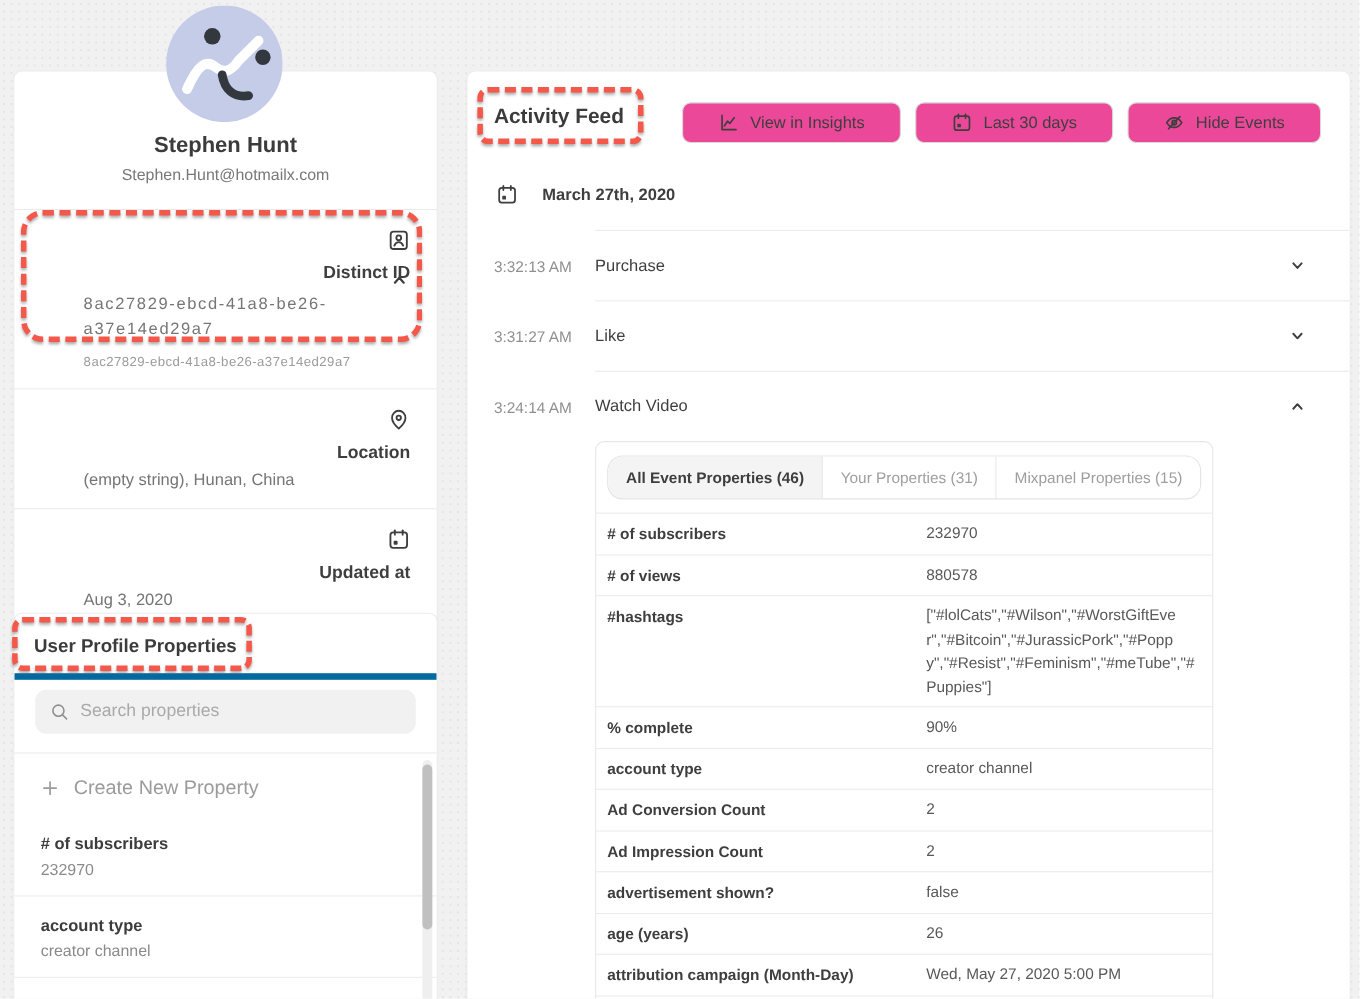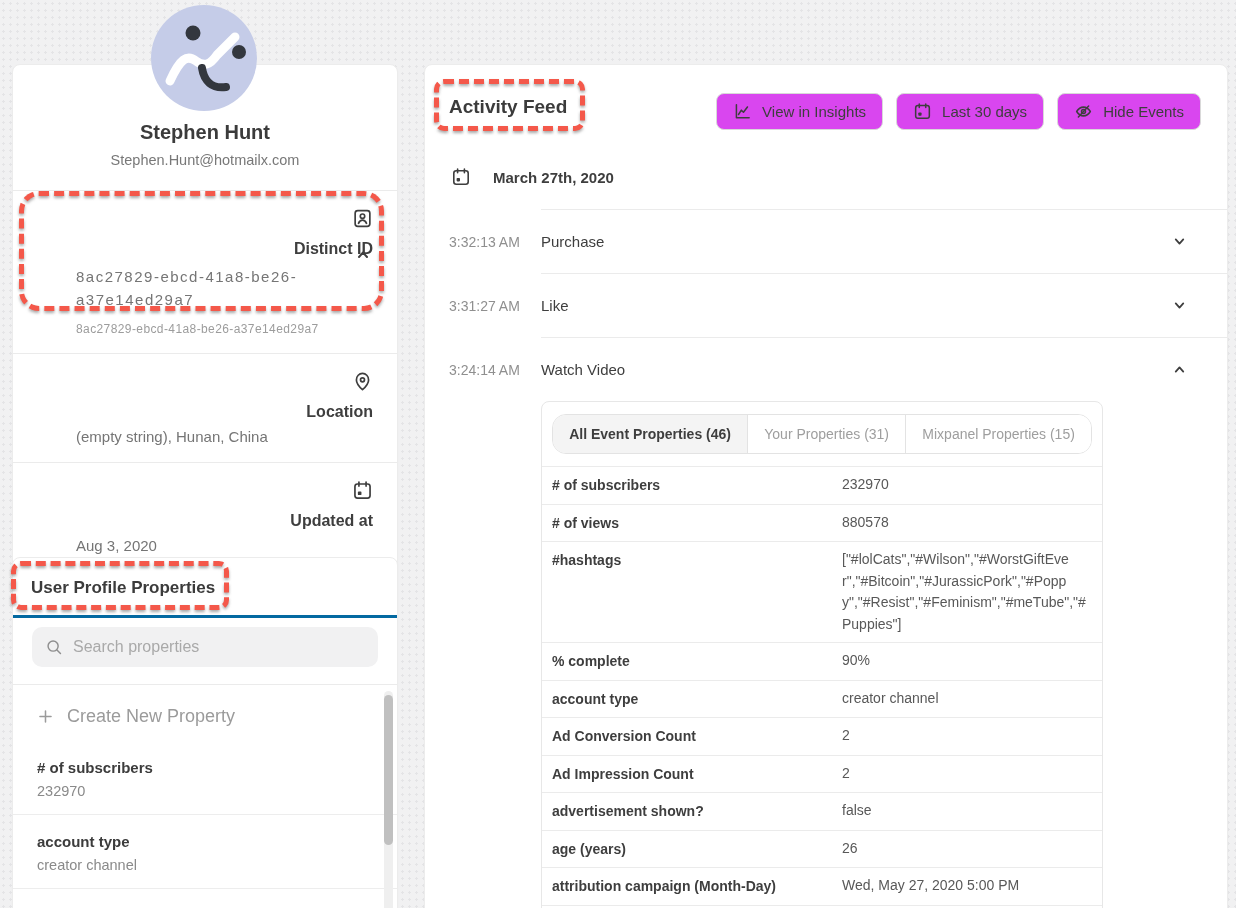--- a/index.html
+++ b/index.html
@@ -29,42 +29,42 @@
   .p-sec-title { font-size:16px; font-weight:600; color:#3e3e3e; }
   .p-sec-value { margin:7px 0 0 32px; font-size:15px; color:#757575; }
   .did-value { letter-spacing:1.5px; width:255px; line-height:1.55; }
   .did-small { margin:10px 0 0 32px; font-size:12px; color:#9c9c9c; letter-spacing:0.4px; }
   .collapse-btn { position:absolute; right:26px; top:56px; width:16px; height:16px; color:#3e3e3e; cursor:pointer; background:none; border:none; }
   .collapse-btn svg { width:16px; height:16px; }
   .delete-row { border-top:1px solid #ebebeb; padding:17px 24px; font-size:15px; color:#a5a5a5; cursor:pointer;margin-left:27px; }
 
   
   .props-card { position:absolute; left:12px; top:557px; width:386px; height:360px; overflow:hidden; }
-  .props-header { height:60px; border-bottom:3px solid #0369a1; position:relative; }
+  .props-header { height:60px; border-bottom:6px solid #0369a1; position:relative; }
   .props-title { position:absolute; left:18px; top:20px; font-size:17px; font-weight:700; color:#3b3b3b; }
   .search-wrap { margin:9px 19px 0; height:40px; background:#f1f1f2; border-radius:10px; display:flex; align-items:center; padding:0 13px; gap:10px; }
   .search-icon { width:18px; height:18px; color:#8f8f8f; flex:none; }
   .search-input { flex:1; border:none; background:transparent; outline:none; font-family:"Liberation Sans",sans-serif; font-size:16px; color:#3e3e3e; }
   .search-input::placeholder { color:#a9a9a9; }
   .props-divider { margin-top:17px; border-top:1px solid #ebebeb; }
   .create-new { display:flex; align-items:center; gap:13px; padding:21px 24px 10px; color:#9b9b9b; font-size:18px; cursor:pointer; }
   .plus-icon { width:17px; height:17px; color:#9b9b9b; }
   .prop-item { margin-top:4px; padding:18px 24px 15px; border-bottom:1px solid #ededed; cursor:pointer; }
   .prop-item + .prop-item { margin-top:0; }
   .prop-name { font-size:15px; font-weight:700; color:#3c3c3c; }
   .prop-value { margin-top:7px; font-size:14.5px; color:#8a8a8a; }
   .scroll-track { position:absolute; right:4px; top:133px; width:9px; height:230px; background:#efefef; border-radius:5px; }
   .scroll-thumb { width:9px; height:150px; margin-top:4px; background:#c0c0c0; border-radius:5px; cursor:grab; }
 
   
   .main-card { position:absolute; left:424px; top:64px; width:804px; height:880px; }
   .main-header { display:flex; align-items:flex-start; justify-content:space-between; padding:28px 26px 0 24px; }
   .main-title { font-size:19px; font-weight:700; color:#3b3b3b; padding-top:3px; }
   .toolbar { display:flex; gap:13px; }
-  .btn { display:flex; align-items:center; gap:10px; height:37px; padding:0 16px; border:1px solid #d9d9d9; border-radius:8px; background:#d946ef; font-family:"Liberation Sans",sans-serif; font-size:15px; font-weight:500; color:#3e3e3e; cursor:pointer; }
+  .btn { display:flex; align-items:center; gap:10px; height:37px; padding:0 32px; border:1px solid #d9d9d9; border-radius:8px; background:#ec4899; font-family:"Liberation Sans",sans-serif; font-size:15px; font-weight:500; color:#3e3e3e; cursor:pointer; }
   .btn-icon { width:19px; height:19px; color:#3e3e3e; }
   .date-row { display:flex; align-items:center; gap:22px; margin:37px 0 0 26px; font-size:15px; font-weight:700; color:#3e3e3e; }
   .date-icon { width:20px; height:20px; }
   .events { margin-top:22px; }
   .event-row { position:relative; margin-left:116px; border-top:1px solid #ebebeb; height:64px; display:flex; align-items:center; cursor:pointer; }
   .event-time { position:absolute; left:-92px; font-size:14px; color:#8f8f8f; }
   .event-name { font-size:15px; font-weight:500; color:#3e3e3e; }
   .event-chevron { position:absolute; right:40px; width:15px; height:15px; color:#3e3e3e; }
   .event-chevron svg { width:15px; height:15px; }
   .event-row.expanded .event-chevron svg { transform:rotate(180deg); }

